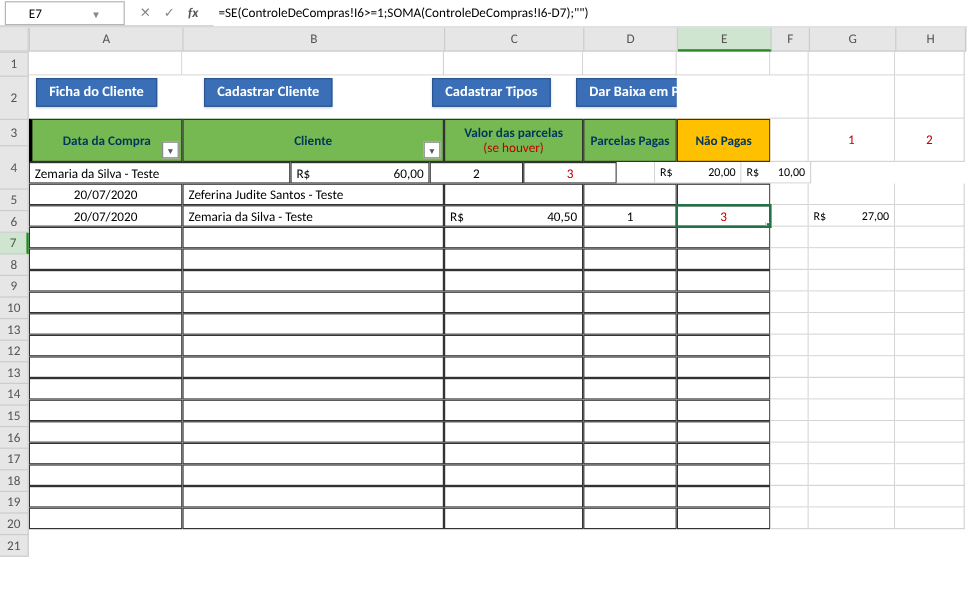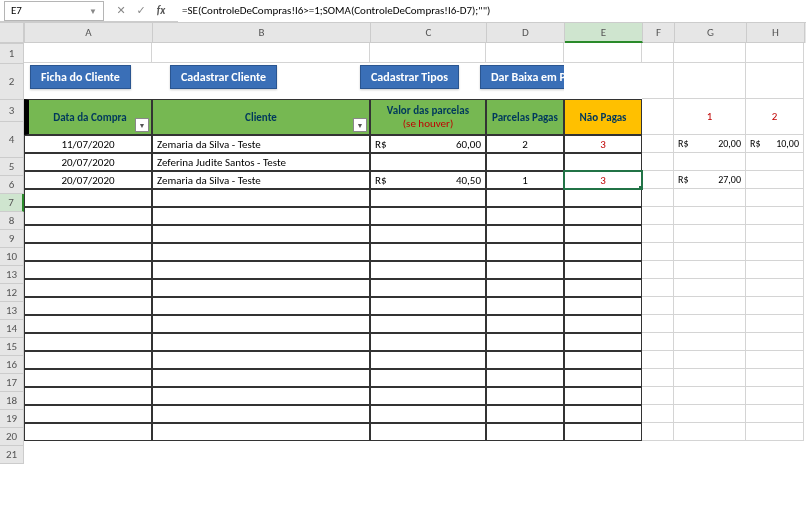--- a/index.html
+++ b/index.html
@@ -1,19 +1,19 @@
 <!DOCTYPE html>
 <html><head>
 <meta charset="utf-8">
 <style>
 * { box-sizing: border-box; margin: 0; padding: 0; }
 body { font-family: Calibri, Arial, sans-serif; font-size: 11px; background: #fff; overflow: hidden; width: 806px; height: 509px; }
 
 .formula-bar { display: flex; align-items: center; height: 22px; border-bottom: 1px solid #ccc; background: #fff; }
-.name-box { width: 100px; height: 20px; border: 1px solid #b5b5b5; margin-left: 4px; padding: 2px 6px; display: flex; align-items: center; justify-content: space-between; font-size: 11px; }
+.name-box { width: 100px; height: 20px; border: 1px solid #b5b5b5; margin-left: 4px; padding: 2px 19px; display: flex; align-items: flex-end; justify-content: space-between; font-size: 11px; }
 .name-box .dd { color: #888; font-size: 8px; }
 .fb-btns { display: flex; gap: 2px; margin: 0 8px; align-items: center; }
 .fb-btn { width: 18px; height: 18px; display: flex; align-items: center; justify-content: center; color: #888; cursor: default; }
 .fb-btn.fx { font-style: italic; color: #555; font-weight: bold; }
 .fb-input { flex: 1; height: 32px; border: none; outline: none; padding: 0 4px; font-size: 11px; font-family: Calibri, Arial, sans-serif; }
 
 .sheet-wrap { position: relative; height: 486px; overflow: hidden; border-top: 1px solid #ccc; }
 .corner { position: absolute; top: 0; left: 0; width: 24px; height: 20px; background: #e6e6e6; border-right: 1px solid #ccc; border-bottom: 1px solid #ccc; z-index: 5; }
 
 .col-headers { position: absolute; top: 0; left: 24px; right: 0; height: 20px; display: flex; background: #e6e6e6; z-index: 4; border-left: 1px solid #ccc; }
@@ -134,21 +134,21 @@
         <button class="btn-blue" style="position:absolute;left:-6px;top:2px;white-space:nowrap">Dar Baixa em Parcelas</button>
       </div>
       <div class="cell cw-E" style="border:none"></div>
       <div class="cell cw-F"></div>
       <div class="cell cw-G"></div>
       <div class="cell cw-H"></div>
     </div>
 
 
     <div class="row rh-4">
-      <div class="header-cell cw-A" style="border-left:5px solid #000000">
+      <div class="header-cell cw-A" style="border-left:3px solid #000000">
         <span>Data da Compra</span>
         <div class="filter-drop">▼</div>
       </div>
       <div class="header-cell cw-B">
         <span>Cliente</span>
         <div class="filter-drop">▼</div>
       </div>
       <div class="header-cell cw-C">
         <span>Valor das parcelas</span>
         <span class="sub">(se houver)</span>
@@ -159,21 +159,20 @@
       <div class="header-cell header-orange cw-E">
         <span>Não Pagas</span>
       </div>
       <div class="cell cw-F"></div>
       <div class="cell cw-G red" style="justify-content:center">1</div>
       <div class="cell cw-H red" style="justify-content:center">2</div>
     </div>
 
     <div id="data-rows">
         <div class="row rh-d">
-          <div class="cell data-cell cw-A center" style="border-left: 1px solid rgb(51, 51, 51);">11/07/2020</div>
           <div class="cell data-cell cw-B">Zemaria da Silva - Teste</div>
           <div class="cell data-cell cw-C money">
             <span class="cur">R$</span>
             <span class="val">60,00</span>
           </div>
           <div class="cell data-cell cw-D center">2</div>
           <div class="cell data-cell cw-E center red">3</div>
           <div class="cell cw-F"></div>
           <div class="cell cw-G simple-cell money">
             <span>R$</span>

